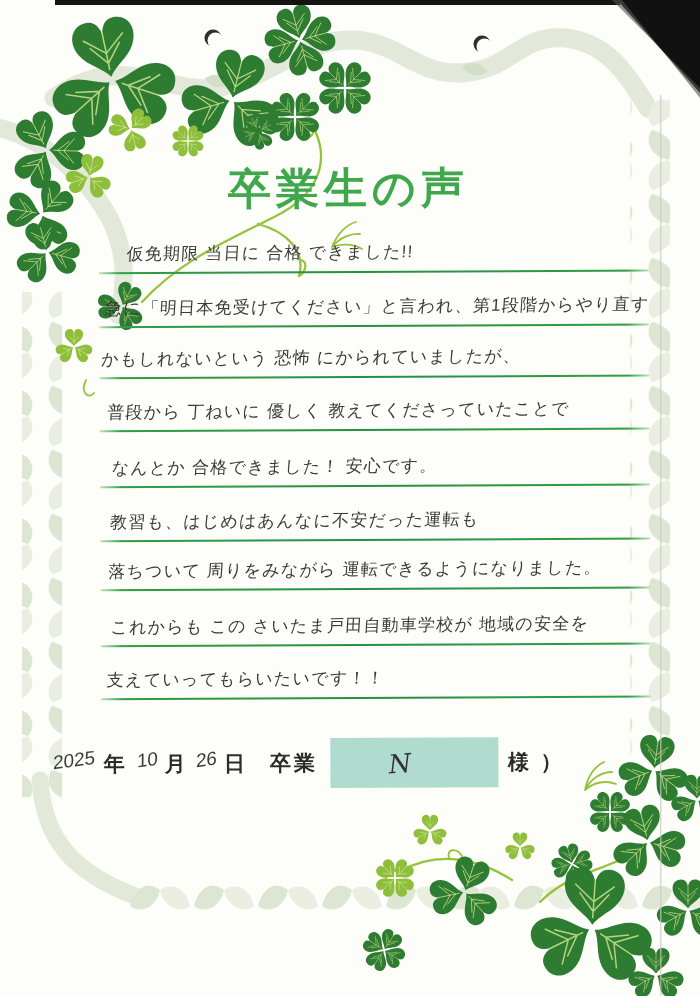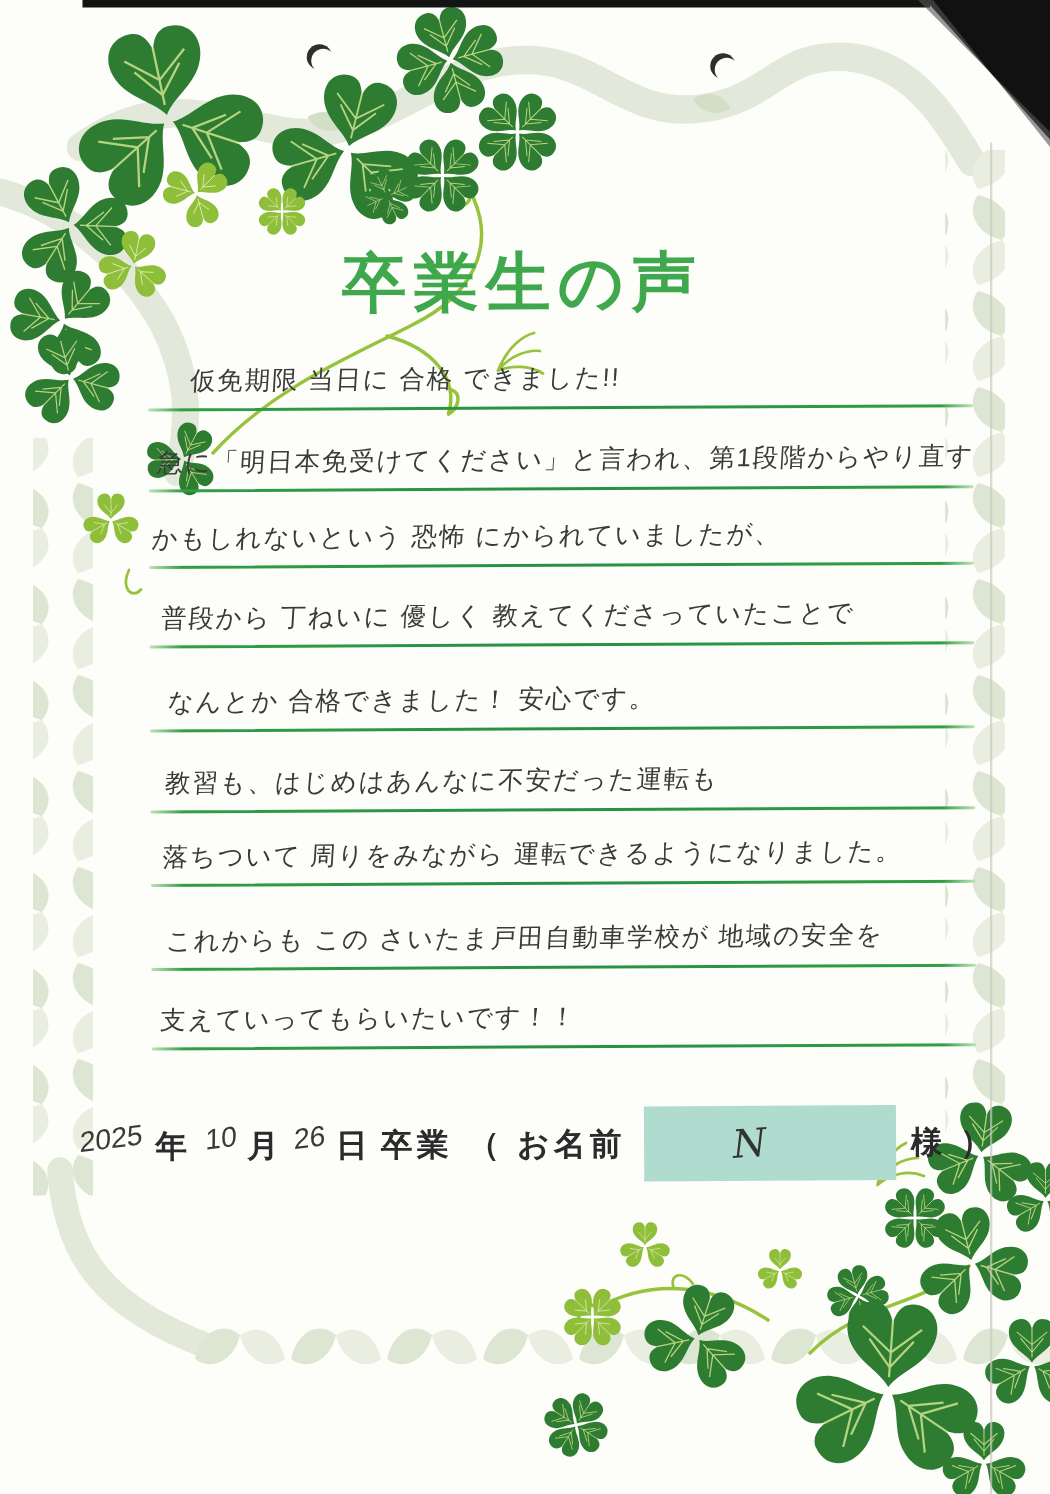--- a/index.html
+++ b/index.html
@@ -41,21 +41,21 @@
   .name-box{
     width:168px;height:50px;background:#b0dbcf;
     display:flex;align-items:center;justify-content:center;
     margin:0 10px 0 12px;
   }
   .name-box .hand-n{
     font-family:"DejaVu Serif", serif;font-style:italic;
     font-size:26px;color:#333;transform:rotate(-4deg) translateX(-14px);
   }
   .sp8{margin-left:8px;} .sp6{margin-left:6px;} .sp10{margin-left:10px;}
-  .sp22{margin-left:6px;}
+  .sp22{margin-left:22px;}
 </style>
 </head>
 <body>
 
 <svg id="deco" width="700" height="996" viewBox="0 0 700 996">
   <defs>
     <g id="leafD">
       <path d="M0 0 C-4 -6 -12 -9 -16 -16 C-21 -25 -17 -34 -8 -34 C-3 -34 -1 -30 0 -26 C1 -30 3 -34 8 -34 C17 -34 21 -25 16 -16 C12 -9 4 -6 0 0 Z" fill="#2d7c31"></path>
       <path d="M0 -4 L0 -27 M0 -8 L-9 -19 M0 -8 L9 -19 M0 -14 L-12 -24 M0 -14 L12 -24" stroke="#cfe48e" stroke-width="0.9" fill="none" opacity="0.85"></path>
     </g>
@@ -214,20 +214,19 @@
   </div>
 
   <div class="footer-row">
     <span class="hand">2025</span>
     <span class="print sp8">年</span>
     <span class="hand sp10">10</span>
     <span class="print sp6">月</span>
     <span class="hand sp8">26</span>
     <span class="print sp6">日</span>
     <span class="print sp22">卒業</span>
-    <span class="print sp10">（ お名前</span>
     <div class="name-box">
       <span class="hand-n">N</span>
     </div>
     <span class="print">様 ）</span>
   </div>
 
 </div>
 
 </body></html>

